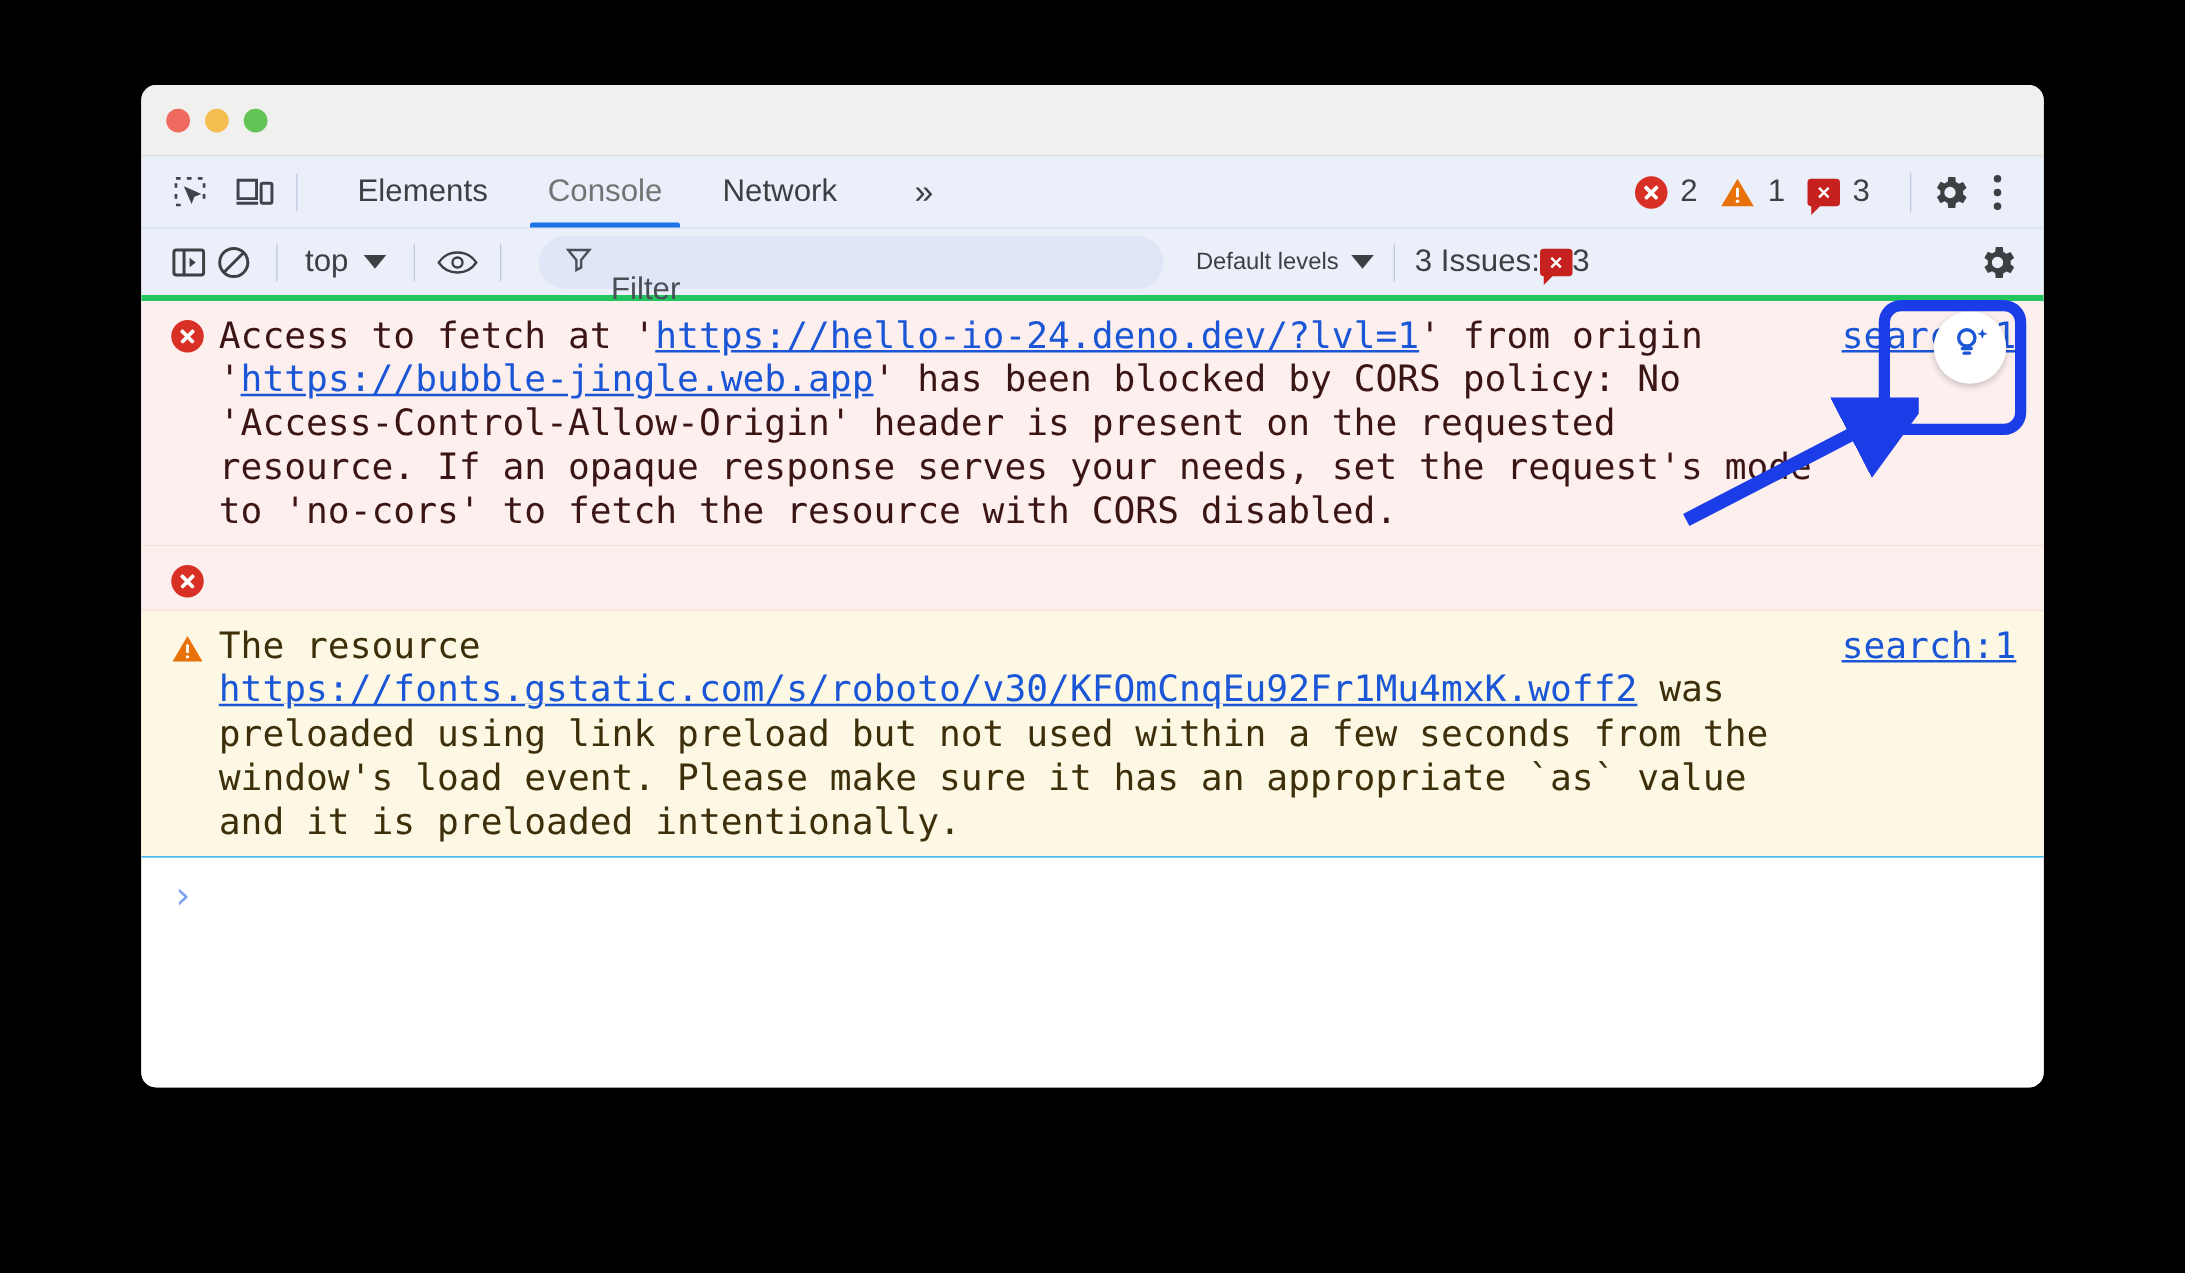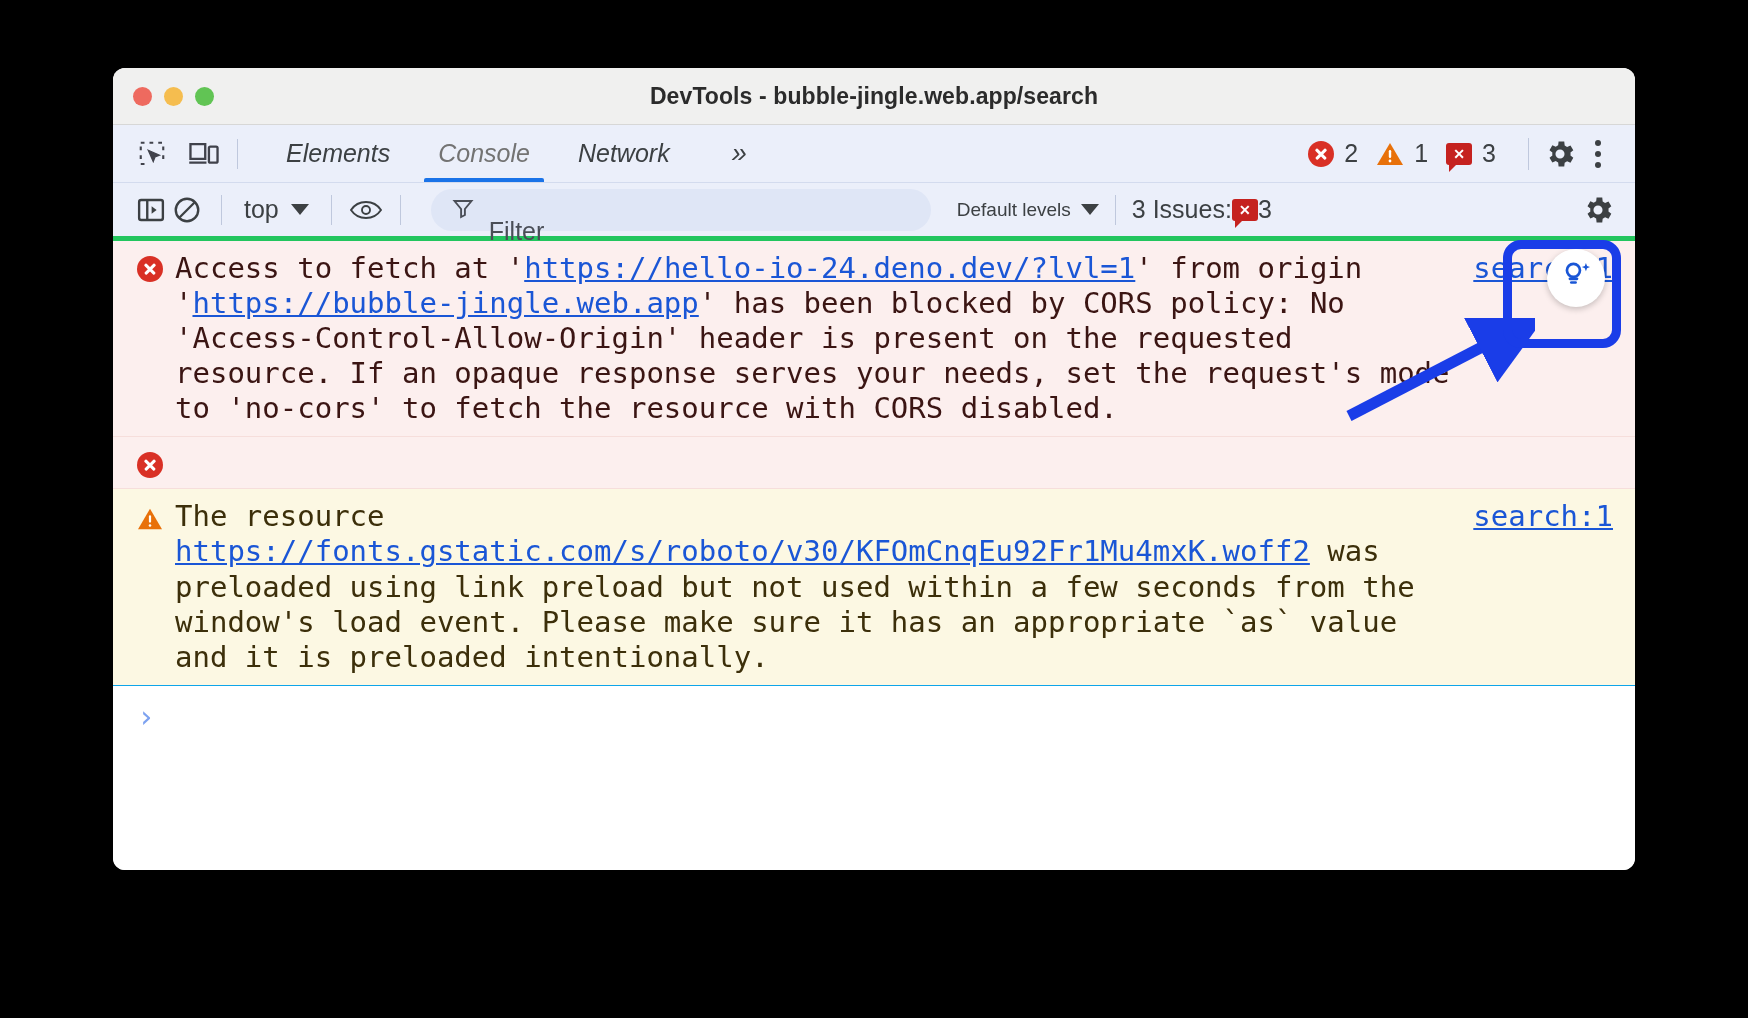--- a/index.html
+++ b/index.html
@@ -50,21 +50,21 @@
     border-bottom: 1px solid #d3dbee;
     position: relative;
   }
   .tb-icons { display: flex; align-items: center; gap: 18px; padding-left: 22px; }
   .tb-icon {
     width: 34px; height: 34px;
     display: flex; align-items: center; justify-content: center;
     color: #40424b;
   }
   .tb-sep { width: 1px; height: 30px; background: #bfc8dd; margin: 0 16px; }
-  .tabs { display: flex; align-items: center; height: 100%; margin-left: 8px; font-style: italic; }
+  .tabs { display: flex; align-items: center; height: 100%; margin-left: 8px; }
   .tab {
     position: relative;
     height: 100%;
     display: flex; align-items: center;
     padding: 0 24px;
     font-size: 25px; color: #3c4043;
   }
   .tab.active { color: #737373; }
   .tab.active::after {
     content: ""; position: absolute; left: 10px; right: 10px; bottom: 0;
@@ -175,21 +175,20 @@
 <div class="screen">
 
   <div class="window">
 
     <div class="titlebar">
       <div class="traffic">
         <span class="light red"></span>
         <span class="light yellow"></span>
         <span class="light green"></span>
       </div>
-      <div class="titlebar-title">DevTools - bubble-jingle.web.app/search</div>
     </div>
 
     <div class="tabbar">
       <div class="tb-icons">
         <span class="tb-icon">
           <svg width="30" height="30" viewBox="0 0 24 24" fill="none" stroke="currentColor" stroke-width="1.7">
             <path d="M3 3h4M10 3h4M17 3h4M21 6v4M21 13v4M3 6v4M3 13v4M3 20h4" stroke-dasharray="3 2"></path>
             <path d="M9 9l9 4-3.6 1.4L13 18z" fill="currentColor" stroke="currentColor" stroke-width="1"></path>
           </svg>
         </span>

